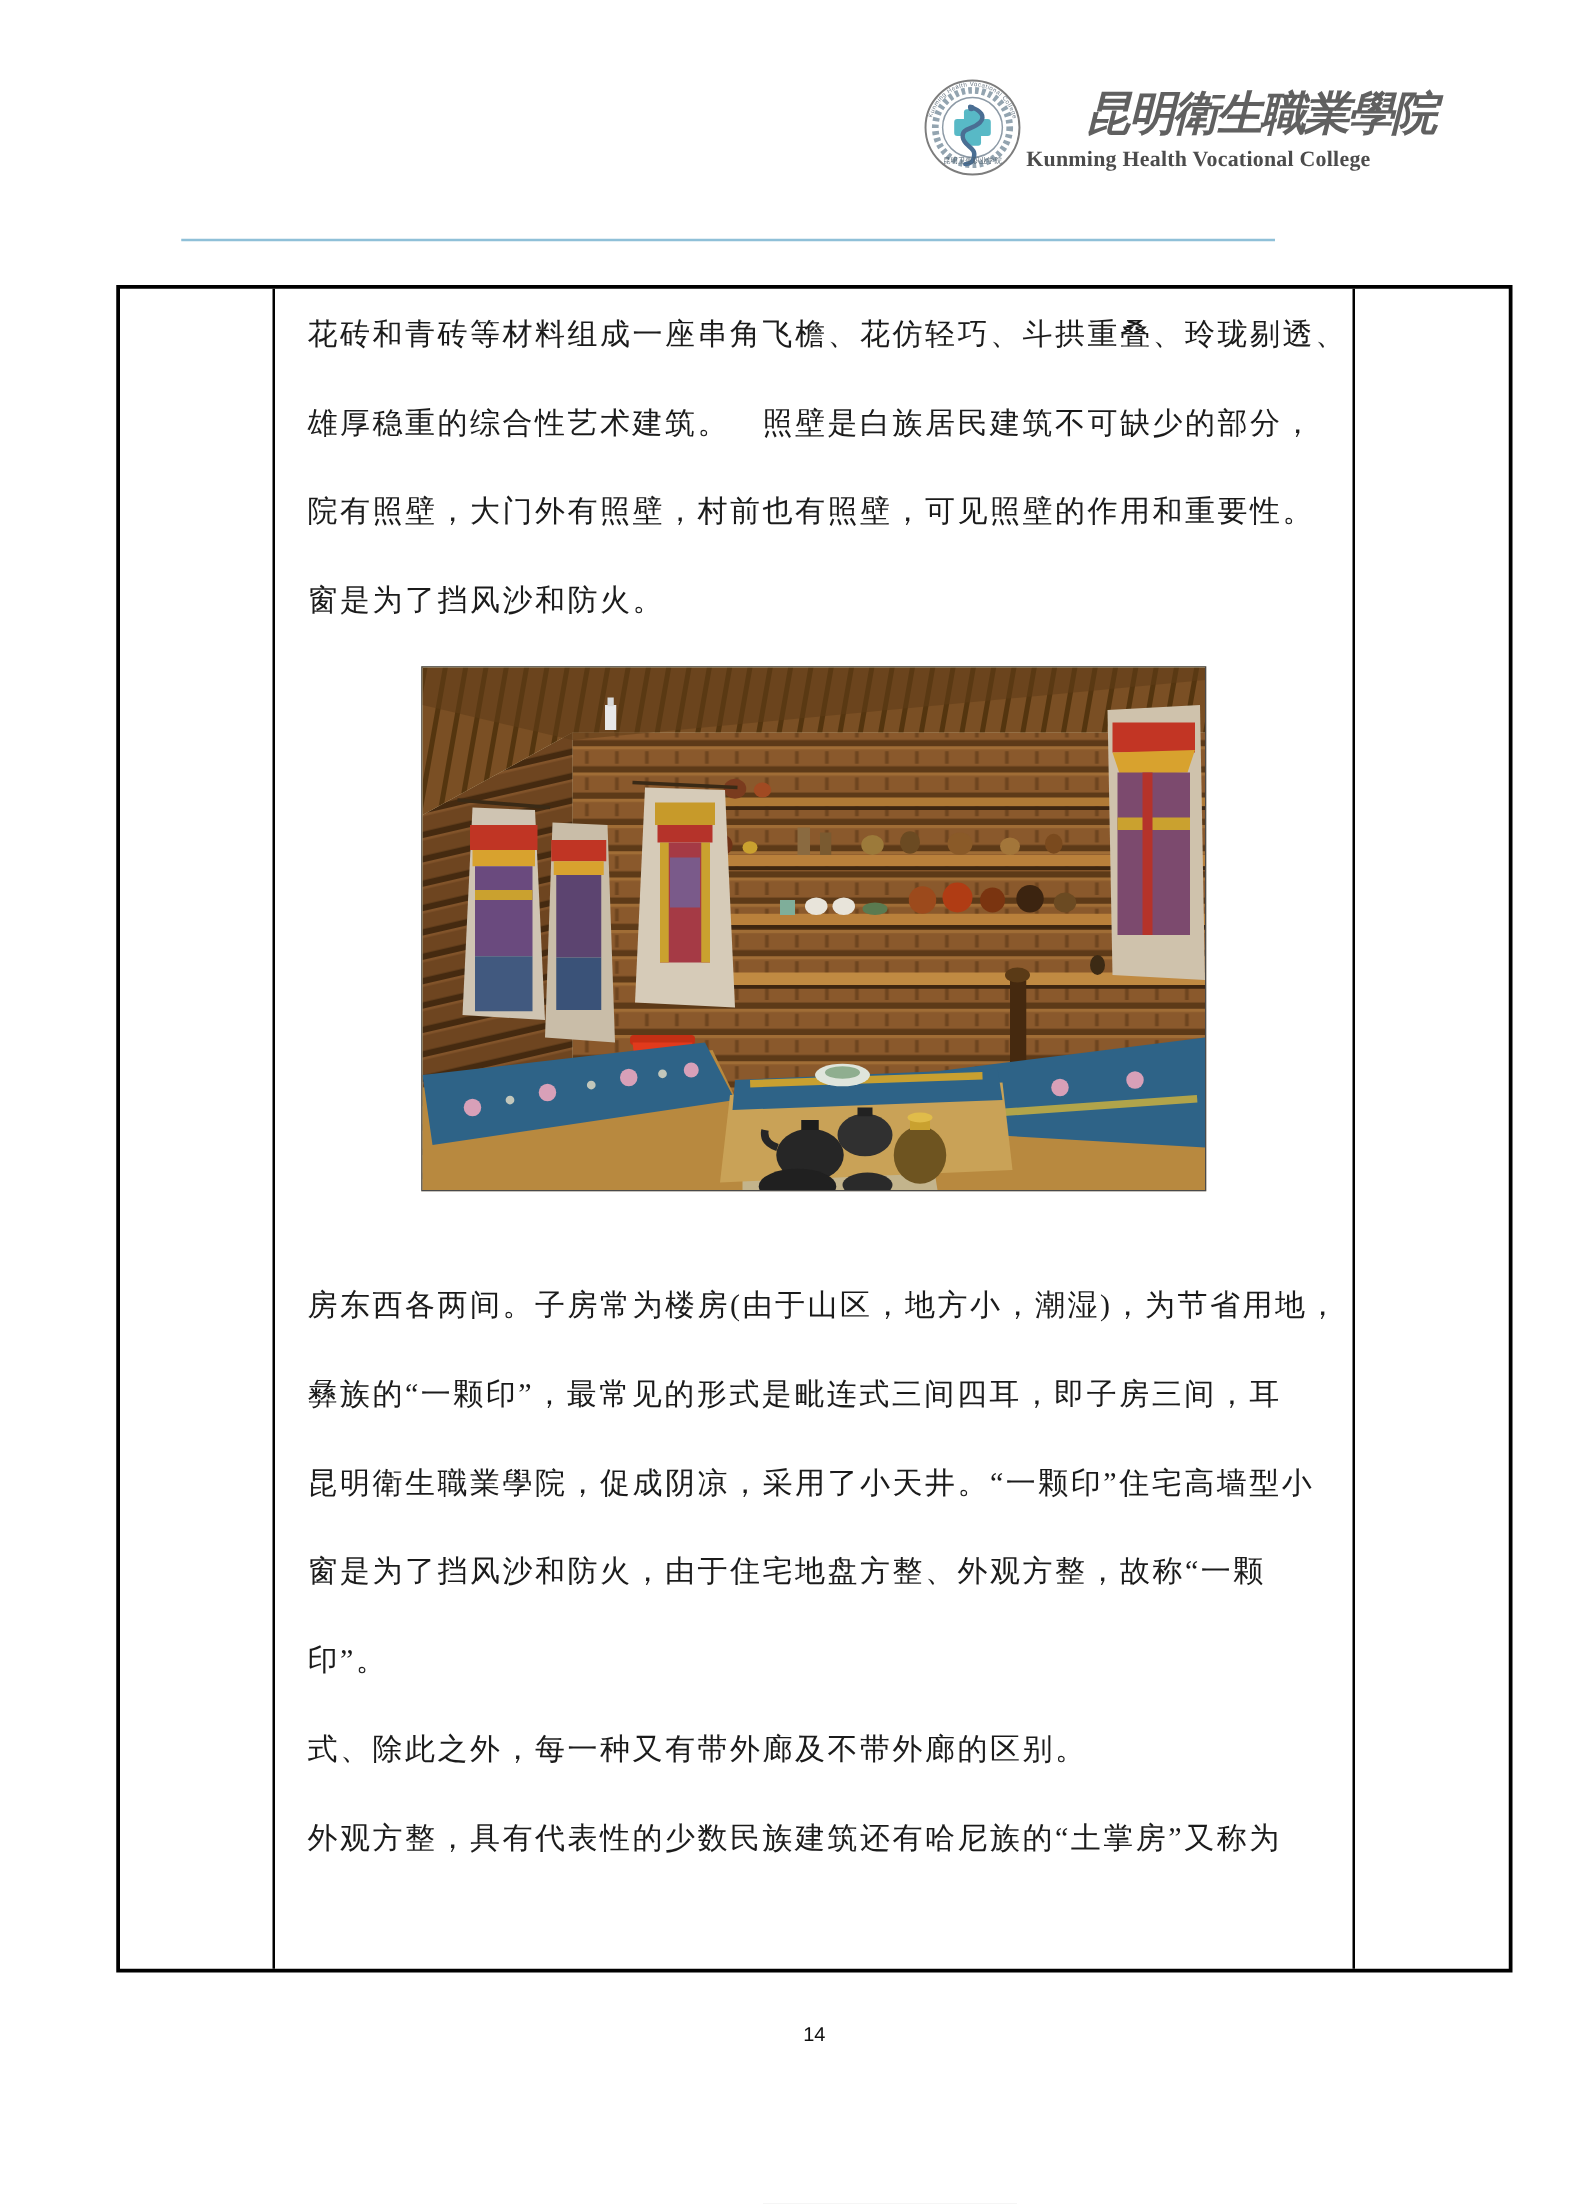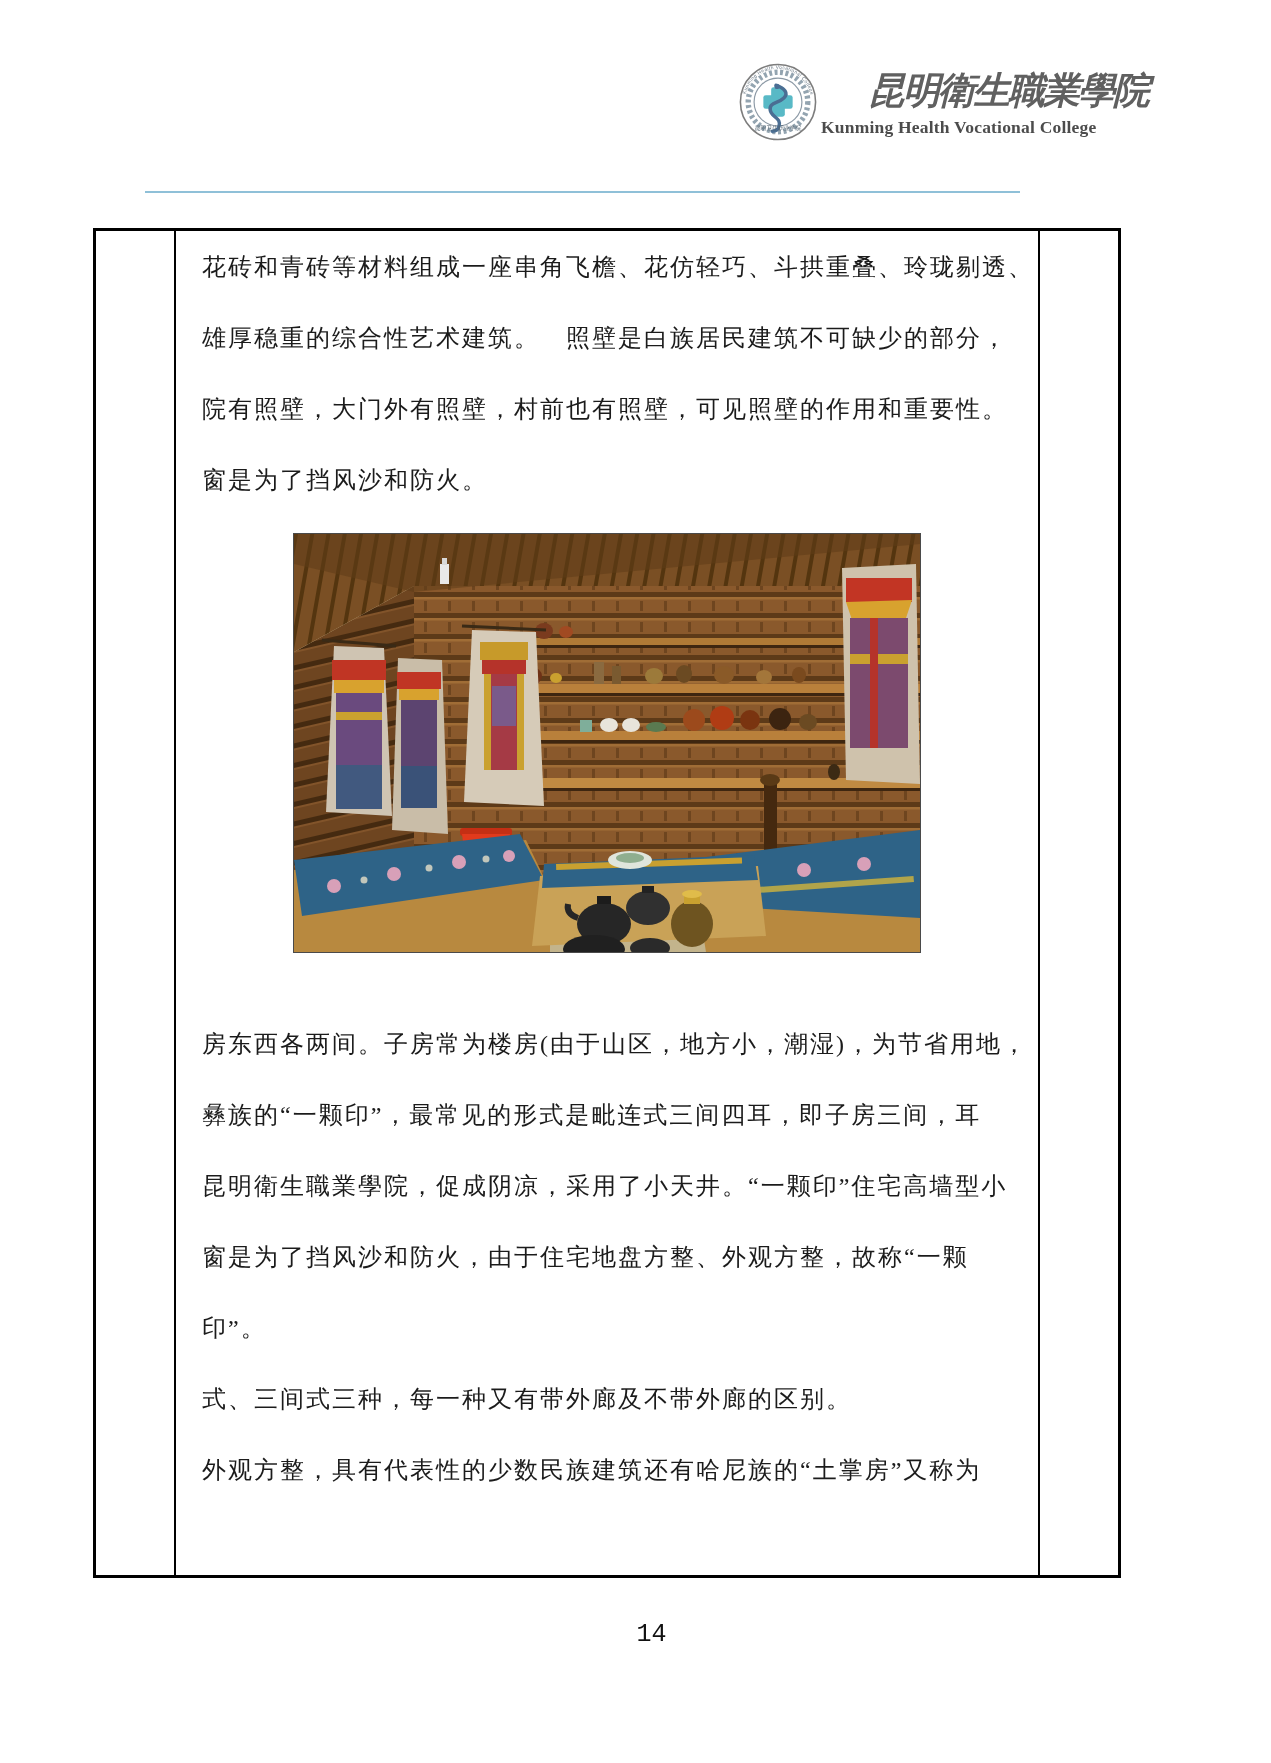--- a/index.html
+++ b/index.html
@@ -16,40 +16,40 @@
     font-size:37px;letter-spacing:-2px;color:#606060;white-space:nowrap;
   }
   .en-name{
     position:absolute;left:821px;top:117px;width:276px;
     font-family:"Liberation Serif",serif;font-weight:bold;
     font-size:17.5px;letter-spacing:0.2px;color:#4c4c4c;white-space:nowrap;
   }
   .rule{position:absolute;left:145px;top:191px;width:875px;height:2px;background:#8fc0d8;}
   
   .doc-table{
-    position:absolute;left:93px;top:228px;width:1028px;height:1350px;
-    border:3px solid #000;display:flex;
+    position:absolute;left:93px;top:228px;width:1117px;height:1350px;
+    border:3px solid #000;display:flex;padding-left:44px;
   }
   .col-left{width:80px;border-right:2px solid #000;}
   .col-main{width:864px;border-right:2px solid #000;position:relative;overflow:hidden;}
   .col-right{flex:1;}
   .line{
     height:71px;display:flex;align-items:center;
     padding:0 18px 0 26px;font-size:24px;letter-spacing:2px;
     white-space:nowrap;color:#1b1b1b;
   }
   
   .photo{
     display:block;margin:18px auto 55px auto;width:628px;height:420px;
     border:1px solid #4a4a4a;background:#cab892;
   }
   
   .page-num{
     position:absolute;left:93px;top:1620px;width:1117px;text-align:center;
-    font-family:Liberation Mono, monospace;font-size:25px;color:#111;
+    font-family:Liberation Sans, sans-serif;font-size:16px;color:#111;
   }
 </style>
 </head>
 <body>
 
 <div class="page">
 
   <svg class="logo" viewBox="0 0 84 86">
     <circle cx="42" cy="43" r="38.5" fill="#ffffff" stroke="#7d7d7d" stroke-width="1.6"></circle>
     <circle cx="42" cy="43" r="30.5" fill="none" stroke="#93a4b0" stroke-width="5.5" stroke-dasharray="3 2.6"></circle>
@@ -232,21 +232,21 @@
           <ellipse cx="300" cy="415" rx="31" ry="14" fill="#202020"></ellipse>
           <ellipse cx="356" cy="414" rx="20" ry="10" fill="#2a2a2a"></ellipse>
         </g>
       </svg>
 
       <div class="line">房东西各两间。子房常为楼房(由于山区，地方小，潮湿)，为节省用地，</div>
       <div class="line">彝族的“一颗印”，最常见的形式是毗连式三间四耳，即子房三间，耳</div>
       <div class="line">昆明衛生職業學院，促成阴凉，采用了小天井。“一颗印”住宅高墙型小</div>
       <div class="line">窗是为了挡风沙和防火，由于住宅地盘方整、外观方整，故称“一颗</div>
       <div class="line">印”。</div>
-      <div class="line">式、三间式三种，每一种又有带外廊及不带外廊的区别。</div>
+      <div class="line">式、除此之外，每一种又有带外廊及不带外廊的区别。</div>
       <div class="line">外观方整，具有代表性的少数民族建筑还有哈尼族的“土掌房”又称为</div>
     </div>
 
     <div class="col-right"></div>
   </div>
 
   <div class="page-num">14</div>
 </div>
 
 </body></html>

